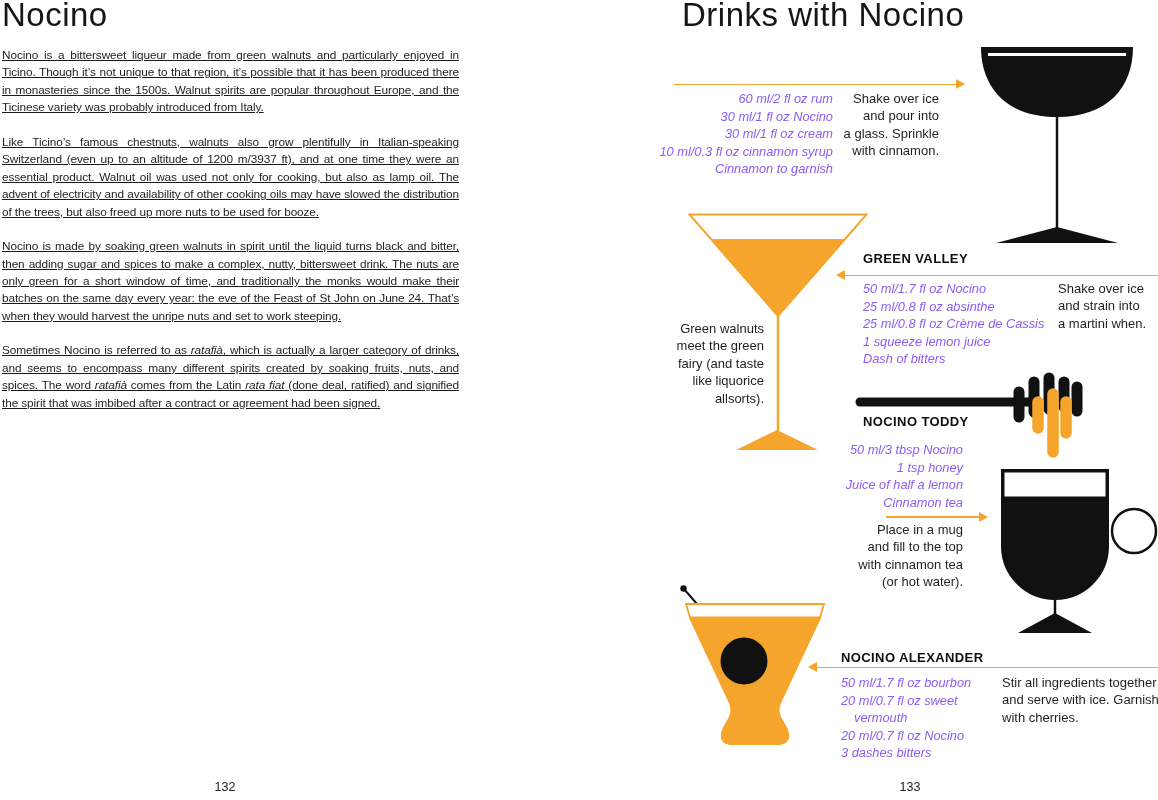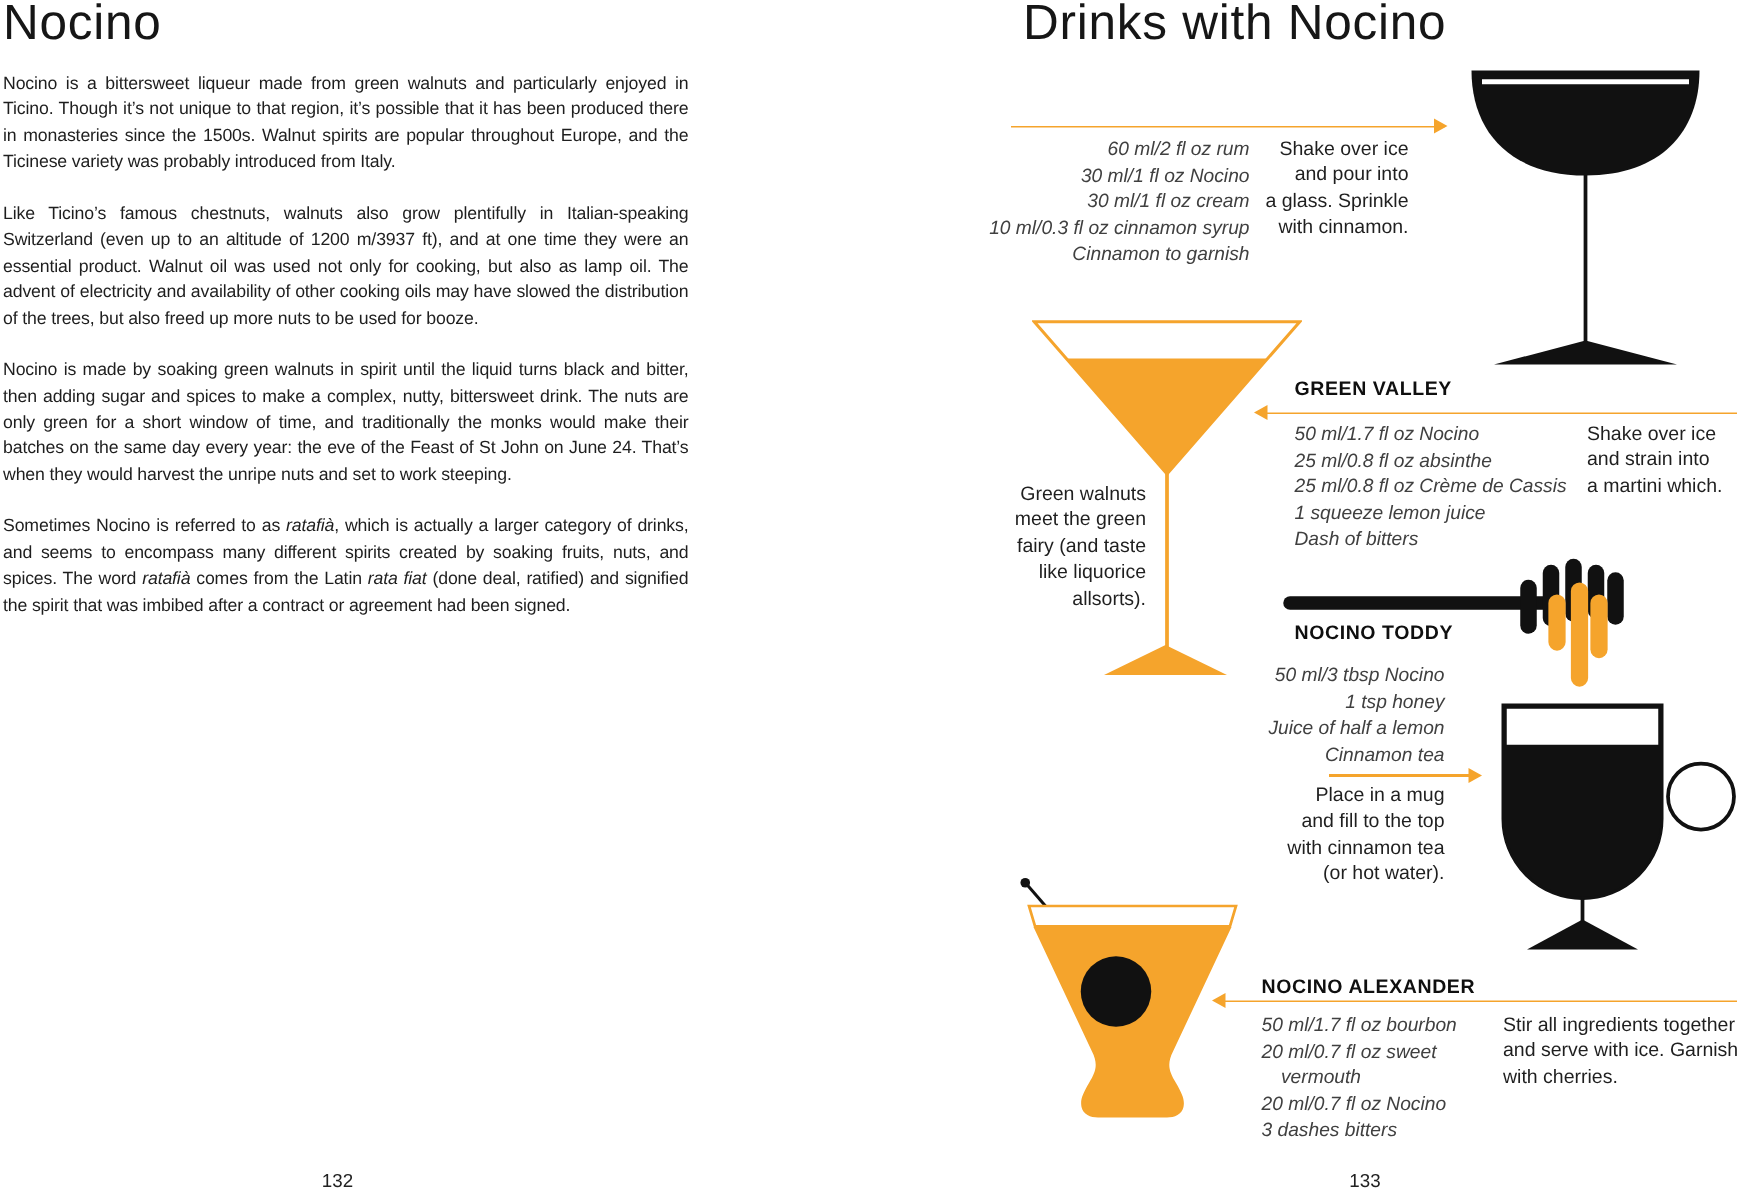--- a/index.html
+++ b/index.html
@@ -5,32 +5,32 @@
   :root { --accent:#F5A42C; --ink:#1A1A1A; }
   html,body { margin:0; padding:0; background:#fff; }
   #canvas {
     position:relative; width:1154px; height:800px; overflow:hidden;
     background:#fff; font-family:"Liberation Sans", sans-serif; color:var(--ink);padding-left:12px;
   }
   .abs { position:absolute; }
   .page-title {
     font-size:33px; font-weight:400; letter-spacing:0.5px; line-height:40px; color:#161616;
   }
-  .body-copy { width:457px; }
+  .body-copy { width:457px;text-decoration:underline; }
   .body-p {
     margin:0 0 17px 0; text-align:justify; font-size:11.8px; line-height:17.45px;
     letter-spacing:-0.1px; color:#1e1e1e;
   }
   .body-p:last-child { margin-bottom:0; }
   .it { font-style:italic; }
   .recipe-h {
     font-size:13px; font-weight:bold; letter-spacing:0.4px; line-height:16px; color:#0f0f0f;
     white-space:nowrap;
   }
-  .ing { font-style:italic; font-size:12.8px; line-height:17.6px; color:#404040; }
+  .ing { font-style:italic; font-size:12.8px; line-height:17.6px; color:#8b5cf6; }
   .inst { font-size:13px; line-height:17.4px; color:#1f1f1f; }
   .line { white-space:nowrap; }
   .hang { padding-left:13px; text-indent:-13px; white-space:normal; }
   .ta-r { text-align:right; }
   .pagenum { font-size:12.5px; color:#222; width:90px; text-align:center; }
   .arrow { position:absolute; height:1.5px; background:var(--accent); }
   .arrow.right::after {
     content:""; position:absolute; right:-2px; top:-4.4px;
     border-left:9px solid var(--accent); border-top:5px solid transparent; border-bottom:5px solid transparent;
   }
@@ -111,21 +111,21 @@
     <div class="line">50 ml/1.7 fl oz Nocino</div>
     <div class="line">25 ml/0.8 fl oz absinthe</div>
     <div class="line">25 ml/0.8 fl oz Crème de Cassis</div>
     <div class="line">1 squeeze lemon juice</div>
     <div class="line">Dash of bitters</div>
   </div>
 
   <div class="abs inst" style="left:1058px; top:280px; width:100px;">
     <div class="line">Shake over ice</div>
     <div class="line">and strain into</div>
-    <div class="line">a martini which.</div>
+    <div class="line">a martini when.</div>
   </div>
 
   <svg class="abs" style="left:853px; top:372px;" width="250" height="90" viewBox="0 0 250 90">
     <line x1="7" y1="30" x2="179" y2="30" stroke="#111" stroke-width="9" stroke-linecap="round"></line>
     <line x1="166" y1="20" x2="166" y2="45" stroke="#111" stroke-width="11" stroke-linecap="round"></line>
     <line x1="181" y1="10" x2="181" y2="40" stroke="#111" stroke-width="11" stroke-linecap="round"></line>
     <line x1="196" y1="6" x2="196" y2="37" stroke="#111" stroke-width="11" stroke-linecap="round"></line>
     <line x1="211" y1="10" x2="211" y2="35" stroke="#111" stroke-width="11" stroke-linecap="round"></line>
     <line x1="224" y1="15" x2="224" y2="39" stroke="#111" stroke-width="11" stroke-linecap="round"></line>
     <line x1="185" y1="30" x2="185" y2="56" class="o-stroke" stroke-width="11.5" stroke-linecap="round"></line>

